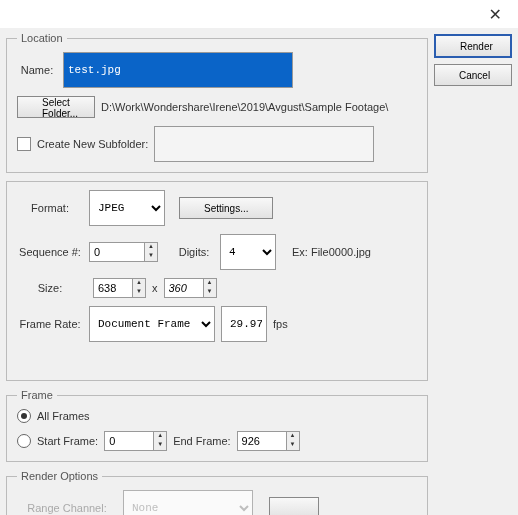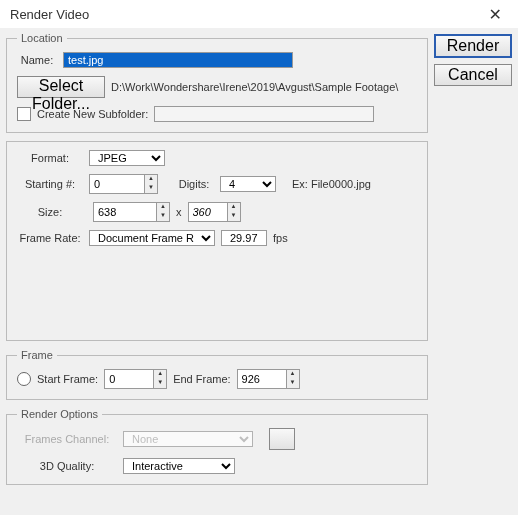--- a/index.html
+++ b/index.html
@@ -8,83 +8,83 @@
 .titlebar .title { font-size: 13px; color: #333; }
 .titlebar .close { margin-left: auto; font-size: 16px; cursor: pointer; padding: 0 6px; }
 .dlg-body { display: flex; padding: 4px 6px; gap: 6px; }
 .left { flex: 1; }
 .right { width: 78px; display: flex; flex-direction: column; gap: 6px; padding-top: 2px; }
 fieldset { border: 1px solid #bbb; padding: 8px 10px 10px; margin-bottom: 8px; position: relative; }
 legend { padding: 0 4px; color: #555; font-size: 11px; }
 .row { display: flex; align-items: center; gap: 6px; margin-bottom: 8px; }
 .row:last-child { margin-bottom: 0; }
 label.lb { text-align: center; display: inline-block; }
-input[type=text].txt, select.sel { border: 1px solid #999; background: #fff; height: 16px; font-size: 11px; padding: 0 4px; font-family: Liberation Sans, sans-serif; }
+input[type=text].txt, select.sel { border: 1px solid #999; background: #fff; height: 36px; font-size: 11px; padding: 0 4px; font-family: Liberation Mono, monospace; }
 input[type=text].txt.sel-hl { background: #0a64c8; color: #fff; }
-.btn { background: linear-gradient(#f8f8f8,#e2e2e2); border: 1px solid #888; height: 22px; font-size: 16px; cursor: pointer; font-family: inherit; padding: 0 4px; }
+.btn { background: linear-gradient(#f8f8f8,#e2e2e2); border: 1px solid #888; height: 22px; font-size: 10px; cursor: pointer; font-family: inherit; padding: 0 24px; }
 .btn.primary { border: 2px solid #2a5db0; height: 24px; }
 .chk { width: 14px; height: 14px; border: 1px solid #888; background: #fff; display: inline-block; }
 .radio { width: 14px; height: 14px; border: 1px solid #666; border-radius: 50%; background: #fff; display: inline-flex; align-items: center; justify-content: center; }
 .radio.checked::after { content: ""; width: 6px; height: 6px; background: #333; border-radius: 50%; }
 .numspin { display: flex; align-items: center; }
 .numspin input { border: 1px solid #999; height: 20px; font-size: 11px; padding: 0 4px; font-family: inherit; }
 .spinbtns { display: flex; flex-direction: column; border: 1px solid #999; border-left: none; height: 20px; }
 .spinbtns span { width: 12px; height: 9px; font-size: 6px; line-height: 7px; text-align: center; background: #eee; cursor: pointer; }
 .disabled, .disabled * { color: #aaa !important; }
 </style>
 </head>
 <body>
 
 <div class="titlebar">
-  <span class="title">Render Video</span>
   <span class="close">✕</span>
 </div>
 
 <div class="dlg-body">
 <div class="left">
 
 <fieldset>
   <legend>Location</legend>
   <div class="row">
     <label class="lb" style="width:40px">Name:</label>
     <input type="text" class="txt sel-hl" style="width: 230px;" value="test.jpg">
   </div>
   <div class="row">
-    <button class="btn" style="width:88px">Select Folder...</button>
+    <button class="btn" style="width:78px">Select Folder...</button>
     <span>D:\Work\Wondershare\Irene\2019\Avgust\Sample Footage\</span>
   </div>
   <div class="row">
     <span class="chk"></span>
     <label>Create New Subfolder:</label>
     <input type="text" class="txt" style="width: 220px; background: rgb(244, 244, 244);" value="">
   </div>
 </fieldset>
 
 <fieldset style="height:200px">
   <div class="row">
     <label class="lb" style="width:66px">Format:</label>
     <select class="sel" style="width:76px"><option>JPEG</option></select>
+    <button class="btn" style="margin-left:8px">Settings...</button>
   </div>
   <div class="row">
-    <label class="lb" style="width:66px">Starting #:</label>
+    <label class="lb" style="width:66px">Sequence #:</label>
     <div class="numspin">
       <input style="width: 56px;" value="0">
       <div class="spinbtns">
               <span>▲</span>
               <span>▼</span>
             </div>
     </div>
     <label class="lb" style="width:40px;margin-left:10px">Digits:</label>
     <select class="sel" style="width:56px"><option>4</option></select>
     <span style="margin-left:10px">Ex: File0000.jpg</span>
   </div>
   <div class="row">
     <label class="lb" style="width:66px">Size:</label>
     <div class="numspin" style="margin-left:4px">
-      <input style="width: 64px;" value="638">
+      <input style="width: 40px;" value="638">
       <div class="spinbtns">
               <span>▲</span>
               <span>▼</span>
             </div>
     </div>
     <span>x</span>
     <div class="numspin">
       <input style="width: 40px; font-style: italic;" value="360">
       <div class="spinbtns">
               <span>▲</span>
@@ -96,20 +96,24 @@
     <label class="lb" style="width:66px">Frame Rate:</label>
     <select class="sel" style="width:126px"><option>Document Frame Rate</option></select>
     <input type="text" class="txt" style="width: 46px; padding-left: 8px;" value="29.97">
     <span>fps</span>
   </div>
 </fieldset>
 
 <fieldset>
   <legend>Frame</legend>
   <div class="row">
+    <span class="radio checked"></span>
+    <label>All Frames</label>
+  </div>
+  <div class="row">
     <span class="radio"></span>
     <label>Start Frame:</label>
     <div class="numspin">
       <input style="width: 50px;" value="0">
       <div class="spinbtns">
               <span>▲</span>
               <span>▼</span>
             </div>
     </div>
     <label>End Frame:</label>
@@ -119,21 +123,21 @@
               <span>▲</span>
               <span>▼</span>
             </div>
     </div>
   </div>
 </fieldset>
 
 <fieldset>
   <legend>Render Options</legend>
   <div class="row disabled">
-    <label class="lb" style="width:100px">Frames Channel:</label>
+    <label class="lb" style="width:100px">Range Channel:</label>
     <select class="sel" style="width:130px" disabled=""><option>None</option></select>
     <button class="btn" style="width:26px;margin-left:10px" disabled=""></button>
   </div>
   <div class="row">
     <label class="lb" style="width:100px">3D Quality:</label>
     <select class="sel" style="width:112px"><option>Interactive</option></select>
   </div>
 </fieldset>
 
 </div>

